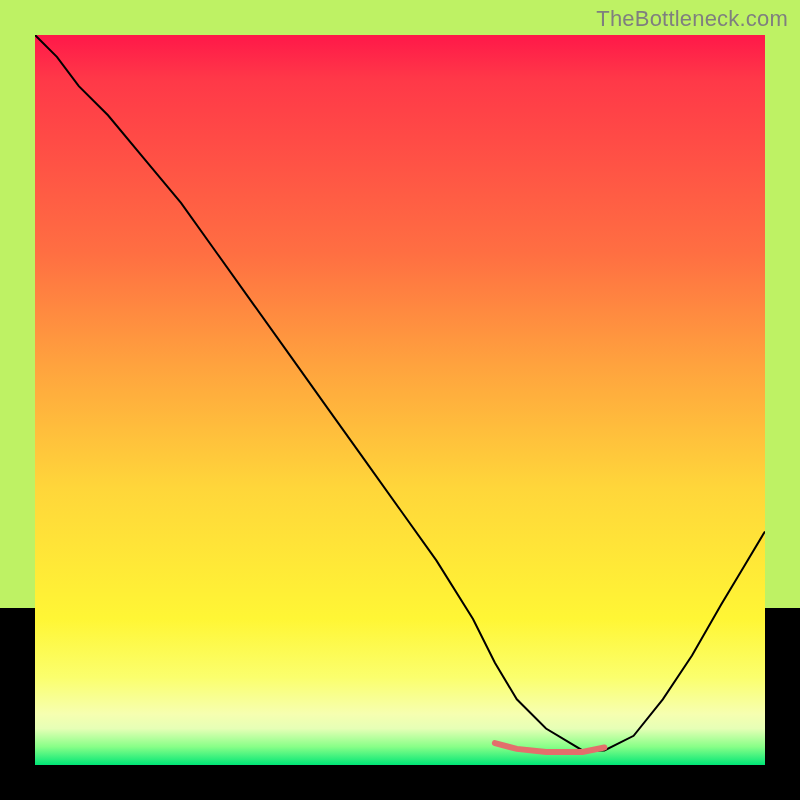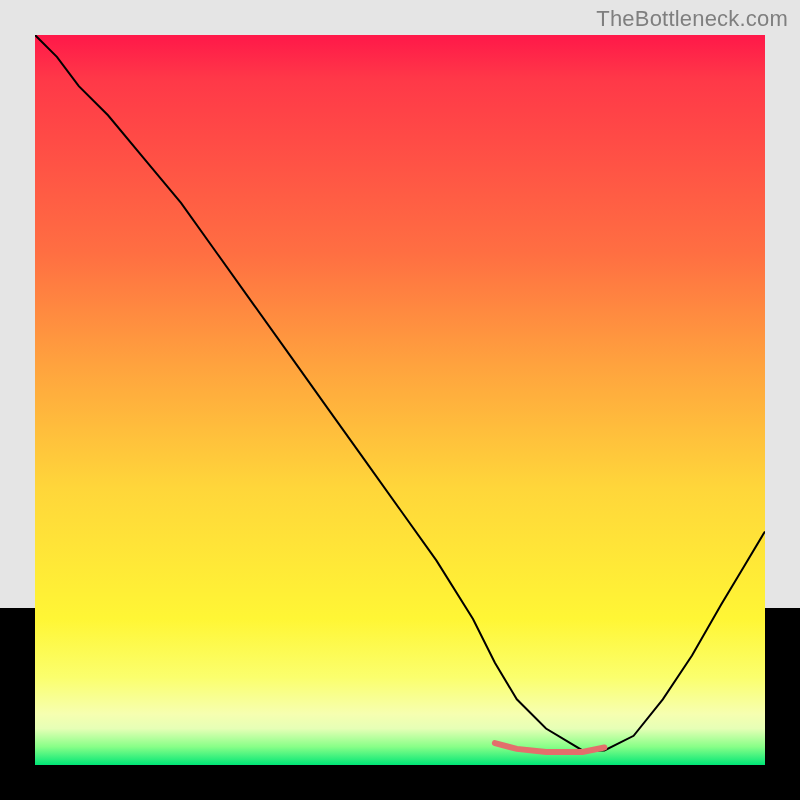--- a/index.html
+++ b/index.html
@@ -10,21 +10,21 @@
     background: #000;
     overflow: hidden;
     font-family: Arial, Helvetica, sans-serif;
   }
   .frame {
     position: absolute;
     left: 0;
     top: 0;
     width: 800px;
     height: 608px;
-    background: #e5e5e5;
+    background: #bef264;
   }
   .plot {
     position: absolute;
     left: 35px;
     top: 35px;
     width: 730px;
     height: 730px;
     overflow: hidden;
   }
   .gradient {

